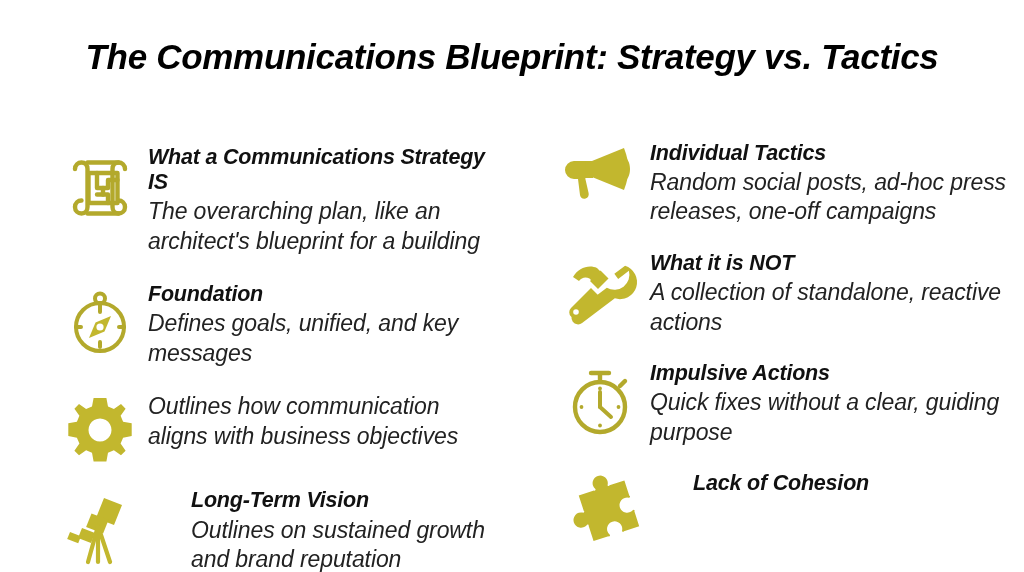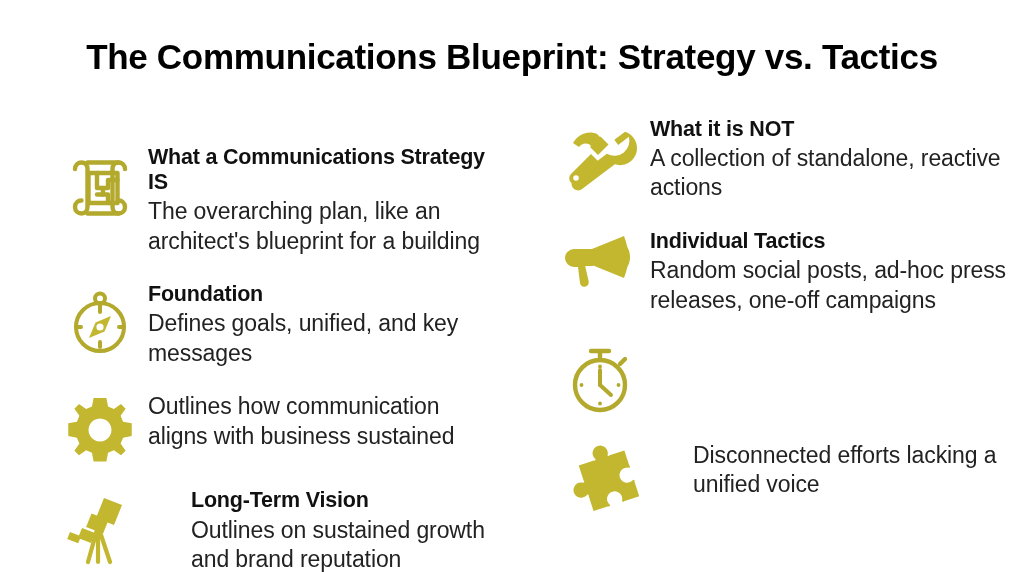--- a/index.html
+++ b/index.html
@@ -12,20 +12,21 @@
     background: #ffffff;
     font-family: "Liberation Sans", sans-serif;
     overflow: hidden;
   }
   .page {
     position: relative;
     width: 1024px;
     height: 572px;
     background: #ffffff;
     box-sizing: border-box;
+    font-style: italic;
   }
   .title {
     text-align: center;
     font-size: 35px;
     font-weight: bold;
     color: #000000;
     letter-spacing: -0.3px;
     padding-top: 38px;
     line-height: 1.1;
   }
@@ -145,21 +146,21 @@
       <div class="item row-3">
         <div class="icon-wrap">
           <svg width="68" height="68" viewBox="0 0 68 68" aria-hidden="true">
             <path fill="#c2b72e" fill-rule="evenodd" d="
               M34 2
               l6.4 0 l1.6 8.6 l5.9 2.5 l7.1 -5 l4.6 4.6 l-5 7.1 l2.5 5.9 l8.6 1.6 l0 6.4 l0 0 l0 6.4 l-8.6 1.6 l-2.5 5.9 l5 7.1 l-4.6 4.6 l-7.1 -5 l-5.9 2.5 l-1.6 8.6 l-6.4 0 l-6.4 0 l-1.6 -8.6 l-5.9 -2.5 l-7.1 5 l-4.6 -4.6 l5 -7.1 l-2.5 -5.9 l-8.6 -1.6 l0 -6.4 l0 -6.4 l8.6 -1.6 l2.5 -5.9 l-5 -7.1 l4.6 -4.6 l7.1 5 l5.9 -2.5 l1.6 -8.6 Z
               M34 22.5 a11.5 11.5 0 1 0 0.01 0 Z"></path>
           </svg>
         </div>
         <div class="texts">
-          <p class="item-desc">Outlines how communication aligns with business sustained</p>
+          <p class="item-desc">Outlines how communication aligns with business objectives</p>
         </div>
       </div>
 
       <div class="item row-4">
         <div class="icon-wrap">
           <svg width="80" height="76" viewBox="0 0 80 76" aria-hidden="true">
             <g fill="#c2b72e">
 
               <path d="M44 6 l18 7 l-8 20 l-18 -7 Z"></path>
 
@@ -179,20 +180,52 @@
         </div>
         <div class="texts">
           <p class="item-title">Long-Term Vision</p>
           <p class="item-desc">Outlines on sustained growth and brand reputation</p>
         </div>
       </div>
 
     </div>
 
     <div class="column col-right right-shift">
+
+      <div class="item row-2">
+        <div class="icon-wrap">
+          <svg width="80" height="66" viewBox="0 0 80 66" aria-hidden="true">
+            <g fill="#c2b72e">
+
+              <path d="M30 16
+                       L62 3
+                       c3 8 4.5 15 4.5 21
+                       c0 6 -1.5 13 -4.5 21
+                       L30 32 Z"></path>
+
+              <path d="M60 10 c6 3 8 8 8 14 c0 6 -2 11 -8 14 c3 -9 3 -19 0 -28 Z"></path>
+
+              <path d="M20 16 l11 0 l0 17 l-11 0 Z"></path>
+
+              <path d="M12 16
+                       a9 9 0 0 0 0 18
+                       l4 0
+                       l2 16
+                       c0.4 3 3 4.5 5.6 3.6
+                       c2.4 -0.8 3.6 -3.2 3 -5.6
+                       l-3.2 -14
+                       l0 -18 Z"></path>
+            </g>
+          </svg>
+        </div>
+        <div class="texts">
+          <p class="item-title">Individual Tactics</p>
+          <p class="item-desc">Random social posts, ad-hoc press releases, one-off campaigns</p>
+        </div>
+      </div>
 
       <div class="item row-1">
         <div class="icon-wrap">
           <svg width="82" height="78" viewBox="0 0 82 78" aria-hidden="true">
             <g fill="#c2b72e">
 
               <path d="M66 8
                        l-9.5 9.5 l4.5 4.5 l9.5 -9.5
                        a15 15 0 0 1 -19.5 19.8
                        l-29 29
@@ -213,52 +246,20 @@
               <circle cx="15" cy="57" r="2.8" fill="#ffffff"></circle>
             </g>
           </svg>
         </div>
         <div class="texts">
           <p class="item-title">What it is NOT</p>
           <p class="item-desc">A collection of standalone, reactive actions</p>
         </div>
       </div>
 
-      <div class="item row-2">
-        <div class="icon-wrap">
-          <svg width="80" height="66" viewBox="0 0 80 66" aria-hidden="true">
-            <g fill="#c2b72e">
-
-              <path d="M30 16
-                       L62 3
-                       c3 8 4.5 15 4.5 21
-                       c0 6 -1.5 13 -4.5 21
-                       L30 32 Z"></path>
-
-              <path d="M60 10 c6 3 8 8 8 14 c0 6 -2 11 -8 14 c3 -9 3 -19 0 -28 Z"></path>
-
-              <path d="M20 16 l11 0 l0 17 l-11 0 Z"></path>
-
-              <path d="M12 16
-                       a9 9 0 0 0 0 18
-                       l4 0
-                       l2 16
-                       c0.4 3 3 4.5 5.6 3.6
-                       c2.4 -0.8 3.6 -3.2 3 -5.6
-                       l-3.2 -14
-                       l0 -18 Z"></path>
-            </g>
-          </svg>
-        </div>
-        <div class="texts">
-          <p class="item-title">Individual Tactics</p>
-          <p class="item-desc">Random social posts, ad-hoc press releases, one-off campaigns</p>
-        </div>
-      </div>
-
       <div class="item row-3">
         <div class="icon-wrap">
           <svg width="74" height="74" viewBox="0 0 74 74" aria-hidden="true">
             <g fill="none" stroke="#b3a92c" stroke-width="4.4" stroke-linecap="round" stroke-linejoin="round">
               <circle cx="35" cy="42" r="25"></circle>
 
               <path d="M35 9 L35 17"></path>
 
               <path d="M26 8 L44 8"></path>
 
@@ -267,20 +268,24 @@
               <path d="M35 42 L35 27" stroke-width="4"></path>
               <path d="M35 42 L46 52" stroke-width="4"></path>
             </g>
             <g fill="#b3a92c">
               <circle cx="35" cy="23.5" r="1.9"></circle>
               <circle cx="53.5" cy="42" r="1.9"></circle>
               <circle cx="35" cy="60.5" r="1.9"></circle>
               <circle cx="16.5" cy="42" r="1.9"></circle>
             </g>
           </svg>
+        </div>
+        <div class="texts">
+          <p class="item-title">Impulsive Actions</p>
+          <p class="item-desc">Quick fixes without a clear, guiding purpose</p>
         </div>
       </div>
 
       <div class="item row-4">
         <div class="icon-wrap">
           <svg width="78" height="74" viewBox="0 0 78 74" aria-hidden="true">
             <g transform="rotate(-18 39 37)">
               <path fill="#c2b72e" d="
                 M22 14
                 L38 14
@@ -300,20 +305,20 @@
                 L22 62
                 L22 46
                 a1 1 0 0 0 -1.6 -1.2
                 a7.6 7.6 0 1 1 0 -13.2
                 a1 1 0 0 0 1.6 -1.2
                 Z"></path>
             </g>
           </svg>
         </div>
         <div class="texts">
-          <p class="item-desc">Disconnected efforts lacking a unified voice</p>
+          <p class="item-title">Lack of Cohesion</p>
         </div>
       </div>
 
     </div>
 
   </div>
 </div>
 
 </body></html>

